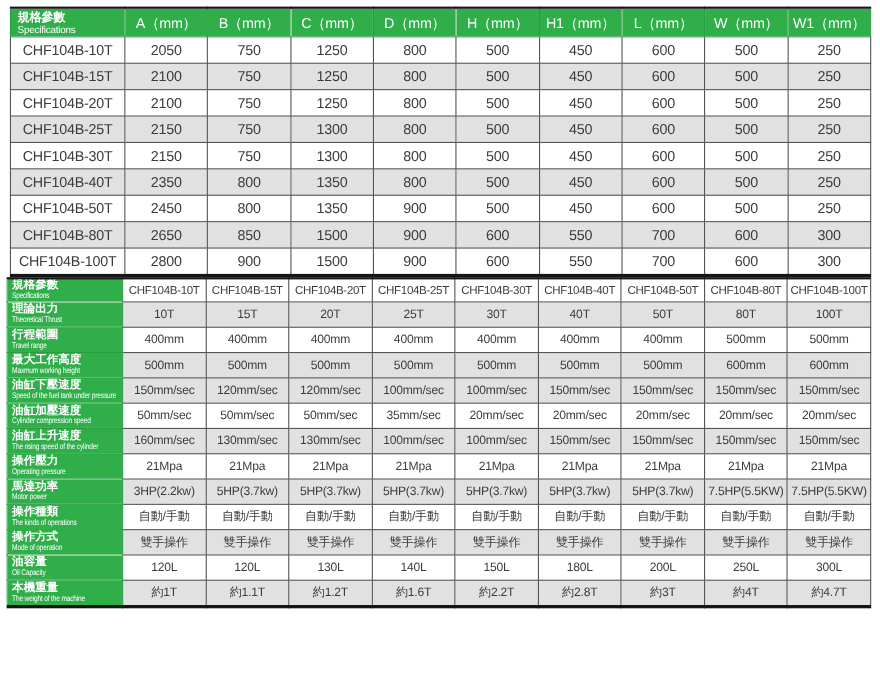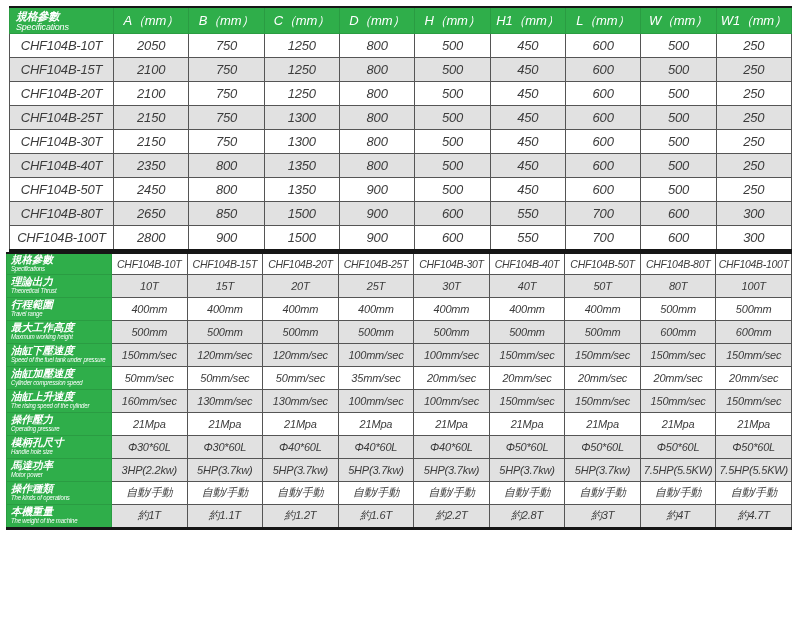--- a/index.html
+++ b/index.html
@@ -1,21 +1,21 @@
 <!DOCTYPE html>
 <html><head>
 <meta charset="utf-8">
 <style>
   html,body{margin:0;padding:0;}
   body{
     width:800px;height:627px;position:relative;background:#ffffff;
     font-family:"Liberation Sans","DejaVu Sans",sans-serif;
     color:#3c3c3c;overflow:hidden;
   }
-  table.tbl{border-collapse:collapse;table-layout:fixed;position:absolute;font-style:italic;}
+  table.tbl{border-collapse:collapse;table-layout:fixed;position:absolute;}
   table.tbl td{
     border:1px solid #555;text-align:center;vertical-align:middle;
     overflow:hidden;white-space:nowrap;padding:0;letter-spacing:-0.2px;
   }
   
   #dim-table{left:9px;top:6px;width:783px;border-top:2px solid #161616;border-bottom:3px solid #161616;}
   #dim-table td{height:23px;font-size:13px;}
   #dim-table td.first{width:97px;}
   #dim-table tr.green-row td{background:#2fae4a;color:#ffffff;border-color:#2a9c42;}
   #dim-table tr.green-row td{height:25px;font-size:13px;}
@@ -283,35 +283,20 @@
         <td>21Mpa</td>
         <td>21Mpa</td>
         <td>21Mpa</td>
         <td>21Mpa</td>
         <td>21Mpa</td>
         <td>21Mpa</td>
         <td>21Mpa</td>
       </tr>
       <tr class="alt">
         <td class="first lbl">
-          <div class="lbl-zh">模柄孔尺寸</div>
-          <div class="lbl-en">Handle hole size</div>
-        </td>
-        <td>Φ30*60L</td>
-        <td>Φ30*60L</td>
-        <td>Φ40*60L</td>
-        <td>Φ40*60L</td>
-        <td>Φ40*60L</td>
-        <td>Φ50*60L</td>
-        <td>Φ50*60L</td>
-        <td>Φ50*60L</td>
-        <td>Φ50*60L</td>
-      </tr>
-      <tr class="alt">
-        <td class="first lbl">
           <div class="lbl-zh">馬達功率</div>
           <div class="lbl-en">Motor power</div>
         </td>
         <td>3HP(2.2kw)</td>
         <td>5HP(3.7kw)</td>
         <td>5HP(3.7kw)</td>
         <td>5HP(3.7kw)</td>
         <td>5HP(3.7kw)</td>
         <td>5HP(3.7kw)</td>
         <td>5HP(3.7kw)</td>
@@ -325,20 +310,50 @@
         </td>
         <td>自動/手動</td>
         <td>自動/手動</td>
         <td>自動/手動</td>
         <td>自動/手動</td>
         <td>自動/手動</td>
         <td>自動/手動</td>
         <td>自動/手動</td>
         <td>自動/手動</td>
         <td>自動/手動</td>
+      </tr>
+      <tr class="alt">
+        <td class="first lbl">
+          <div class="lbl-zh">操作方式</div>
+          <div class="lbl-en">Mode of operation</div>
+        </td>
+        <td>雙手操作</td>
+        <td>雙手操作</td>
+        <td>雙手操作</td>
+        <td>雙手操作</td>
+        <td>雙手操作</td>
+        <td>雙手操作</td>
+        <td>雙手操作</td>
+        <td>雙手操作</td>
+        <td>雙手操作</td>
+      </tr>
+      <tr class="plain">
+        <td class="first lbl">
+          <div class="lbl-zh">油容量</div>
+          <div class="lbl-en">Oil Capacity</div>
+        </td>
+        <td>120L</td>
+        <td>120L</td>
+        <td>130L</td>
+        <td>140L</td>
+        <td>150L</td>
+        <td>180L</td>
+        <td>200L</td>
+        <td>250L</td>
+        <td>300L</td>
       </tr>
       <tr class="alt">
         <td class="first lbl">
           <div class="lbl-zh">本機重量</div>
           <div class="lbl-en">The weight of the machine</div>
         </td>
         <td>約1T</td>
         <td>約1.1T</td>
         <td>約1.2T</td>
         <td>約1.6T</td>

